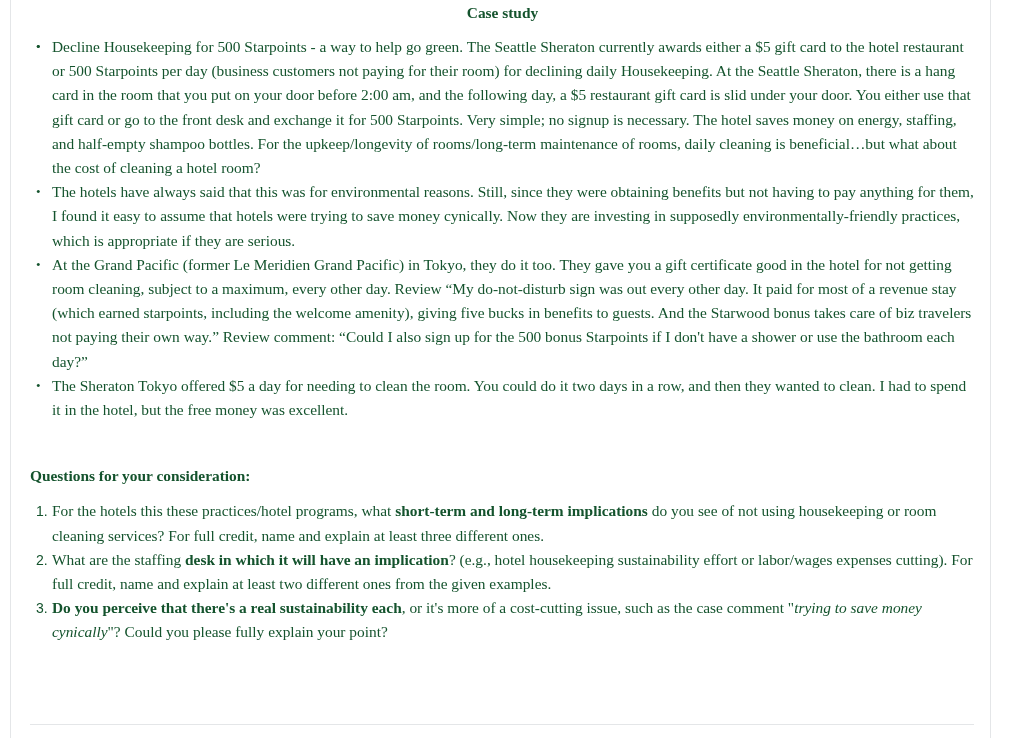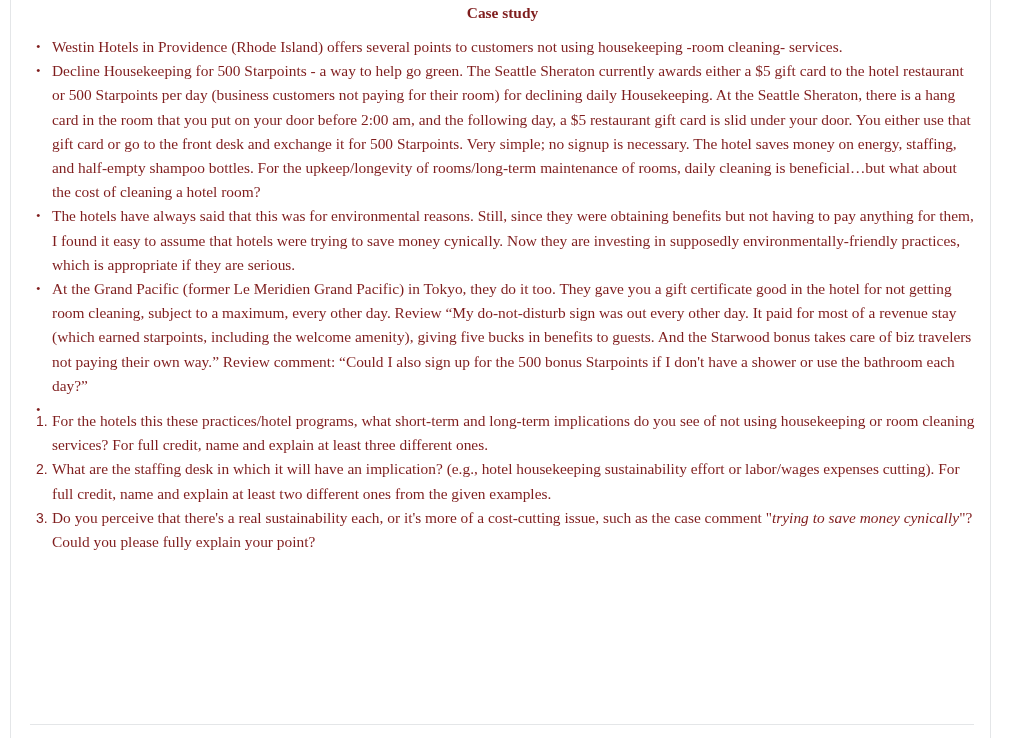--- a/index.html
+++ b/index.html
@@ -22,21 +22,21 @@
       background: #ffffff;
     }
     .content {
       position: absolute;
       left: 19px;
       top: 0;
       width: 945px;
       font-family: "Liberation Serif", "DejaVu Serif", serif;
       font-size: 15.4px;
       line-height: 24.2px;
-      color: #7f1d1d;
+      color: #14532d;
     }
     .title {
       text-align: center;
       font-weight: bold;
       margin: 1px 0 0 0;
       font-size: 15.4px;
       line-height: 24px;
     }
     .intro {
       margin: 11px 0 0 0;
@@ -71,21 +71,21 @@
       margin: 0;
       padding: 0;
     }
     ol.questions li .num {
       position: absolute;
       left: -16px;
       top: 0;
       font-family: "Liberation Sans", "DejaVu Sans", sans-serif;
       font-size: 14px;
     }
-    b { font-weight: normal; }
+    b { font-weight: bold; }
     i { font-style: italic; }
     .rule {
       position: absolute;
       left: 19px;
       top: 724px;
       width: 944px;
       height: 1px;
       background: #e4e6e8;
     }
   </style>
@@ -94,39 +94,40 @@
 
 <div class="page">
   <div class="content">
 
     <div class="title">Case study</div>
 
 
     <ul class="bullets">
       <li>
         <span class="bullet">•</span>
-        <span>Westin Hotels in Providence (Rhode Island) offers several points to customers not using housekeeping -room cleaning- services.</span>
       </li>
       <li>
         <span class="bullet">•</span>
         <span>Decline Housekeeping for 500 Starpoints - a way to help go green. The Seattle Sheraton currently awards either a $5 gift card to the hotel restaurant or 500 Starpoints per day (business customers not paying for their room) for declining daily Housekeeping. At the Seattle Sheraton, there is a hang card in the room that you put on your door before 2:00 am, and the following day, a $5 restaurant gift card is slid under your door. You either use that gift card or go to the front desk and exchange it for 500 Starpoints. Very simple; no signup is necessary. The hotel saves money on energy, staffing, and half-empty shampoo bottles. For the upkeep/longevity of rooms/long-term maintenance of rooms, daily cleaning is beneficial…but what about the cost of cleaning a hotel room?</span>
       </li>
       <li>
         <span class="bullet">•</span>
         <span>The hotels have always said that this was for environmental reasons. Still, since they were obtaining benefits but not having to pay anything for them, I found it easy to assume that hotels were trying to save money cynically. Now they are investing in supposedly environmentally-friendly practices, which is appropriate if they are serious.</span>
       </li>
       <li>
         <span class="bullet">•</span>
         <span>At the Grand Pacific (former Le Meridien Grand Pacific) in Tokyo, they do it too. They gave you a gift certificate good in the hotel for not getting room cleaning, subject to a maximum, every other day. Review “My do-not-disturb sign was out every other day. It paid for most of a revenue stay (which earned starpoints, including the welcome amenity), giving five bucks in benefits to guests. And the Starwood bonus takes care of biz travelers not paying their own way.” Review comment: “Could I also sign up for the 500 bonus Starpoints if I don't have a shower or use the bathroom each day?”</span>
       </li>
       <li>
         <span class="bullet">•</span>
+        <span>The Sheraton Tokyo offered $5 a day for needing to clean the room. You could do it two days in a row, and then they wanted to clean. I had to spend it in the hotel, but the free money was excellent.</span>
       </li>
     </ul>
 
+    <p class="questions-heading">Questions for your consideration:</p>
 
     <ol class="questions">
       <li>
         <span class="num">1.</span>
         <span>For the hotels this these practices/hotel programs, what </span><b>short-term and long-term implications</b><span> do you see of not using housekeeping or room cleaning services? For full credit, name and explain at least three different ones.</span>
       </li>
       <li>
         <span class="num">2.</span>
         <span>What are the staffing </span><b>desk in which it will have an implication</b><span>? (e.g., hotel housekeeping sustainability effort or labor/wages expenses cutting). For full credit, name and explain at least two different ones from the given examples.</span>
       </li>

